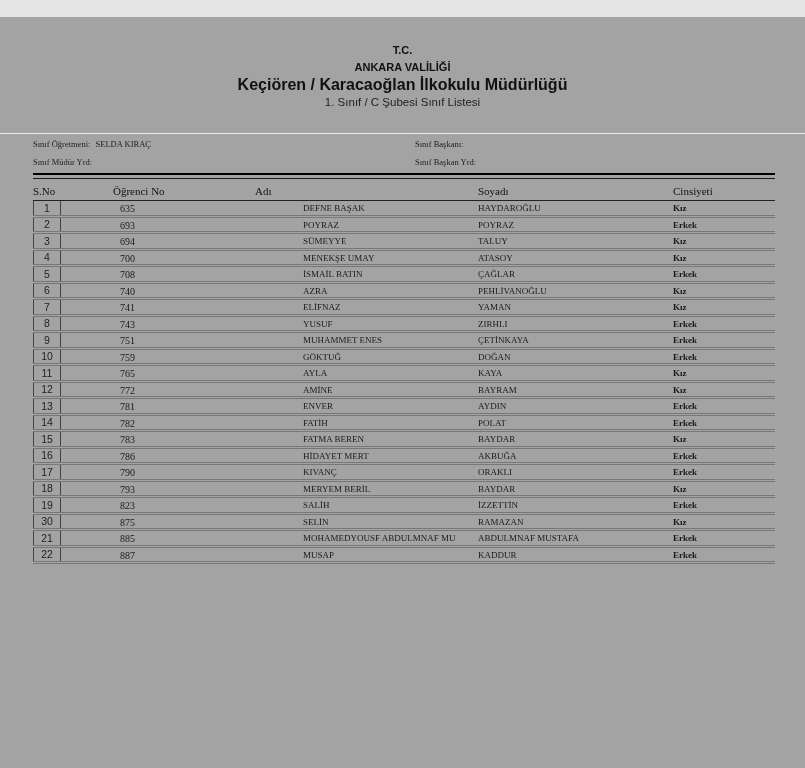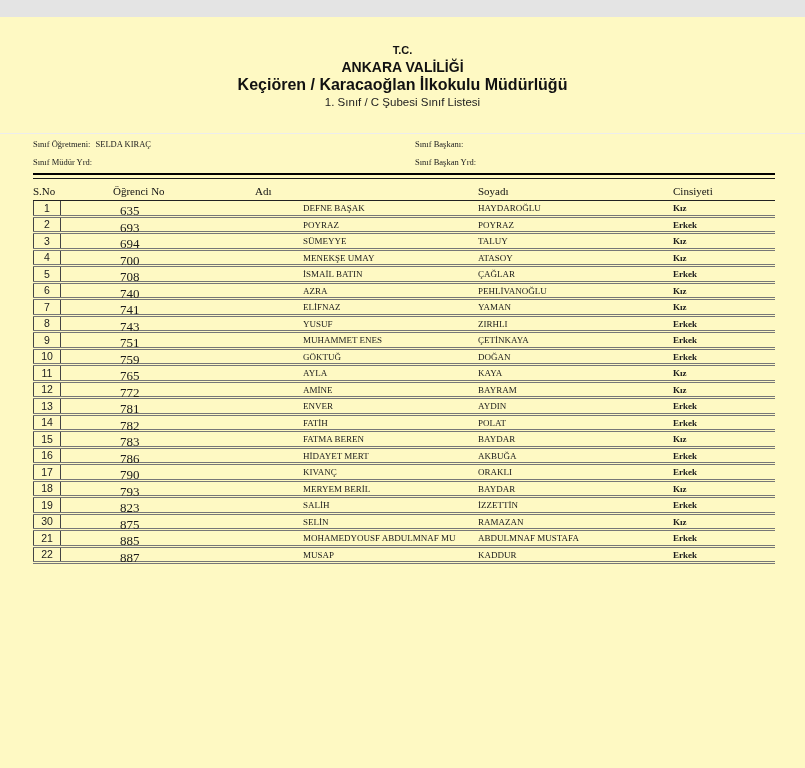--- a/index.html
+++ b/index.html
@@ -8,27 +8,27 @@
     background: #ffffff;
     font-family: "Liberation Serif", serif;
     color: #1a1a1a;
     overflow: hidden;
   }
   .topbar {
     position: absolute; left: 0; top: 0;
     width: 805px; height: 17px;
     background: #e4e4e4;
   }
-  .page { position: absolute; left: 0; top: 17px; width: 805px; height: 751px; background: #fef9c3; }
+  .page { position: absolute; left: 0; top: 17px; width: 805px; height: 751px; background: #a3a3a3; }
 
   
   .title-block { position: absolute; left: 0; top: 26px; width: 805px; text-align: center; }
   .title-line { font-family: "Liberation Sans", sans-serif; color: #111; }
   .t1 { font-size: 11px; font-weight: bold; line-height: 15px; }
-  .t2 { font-size: 14px; font-weight: bold; line-height: 18px; }
+  .t2 { font-size: 11px; font-weight: bold; line-height: 18px; }
   .t3 { font-size: 16px; font-weight: bold; line-height: 18px; }
   .t4 { font-size: 11.5px; font-weight: normal; line-height: 17px; color: #222; }
 
   .faint-divider {
     position: absolute; left: 0; top: 116px; width: 805px; height: 1px;
     background: #ededed;
   }
 
   
   .info { position: absolute; left: 0; top: 122px; width: 805px; font-size: 8.5px; color: #222; }
@@ -63,21 +63,21 @@
   .row { position: relative; height: 16.5px; border-bottom: 3px double #777; }
   .cell { position: absolute; top: 2px; font-size: 9px; color: #1a1a1a; white-space: nowrap; }
   .c-sno {
     left: 0; top: 0; width: 28px; height: 100%;
     border-left: 1.2px solid #444; border-right: 1.2px solid #444;
     font-family: "Liberation Sans", sans-serif;
     font-size: 10.5px; color: #222;
     display: flex; align-items: flex-start; justify-content: center;
     padding-top: 0.5px;
   }
-  .c-no  { left: 87px; font-size: 13px; }
+  .c-no  { left: 87px; font-size: 10px; }
   .c-adi { left: 222px; margin-left: 48px; }
   .c-soy { left: 445px; }
   .c-cin { left: 640px; font-weight: bold; }
 </style>
 </head>
 <body>
 
 <div class="topbar"></div>
 
 <div class="page">

